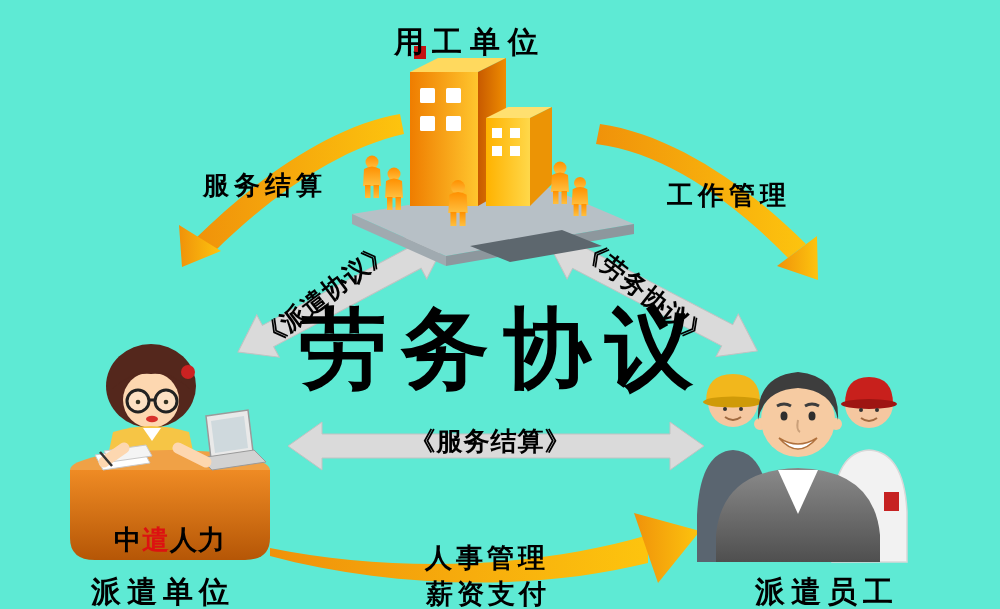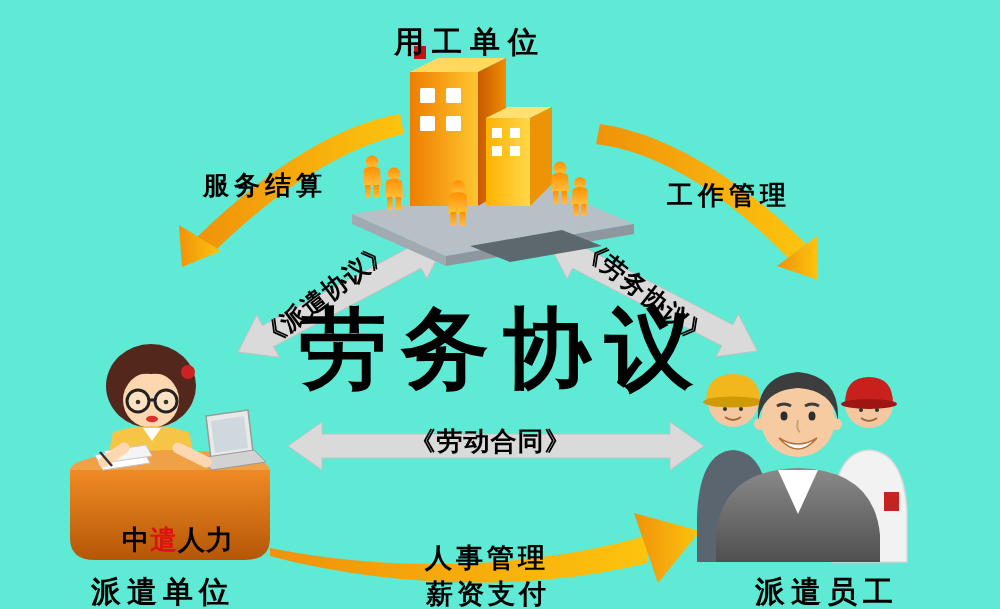--- a/index.html
+++ b/index.html
@@ -15,21 +15,21 @@
   .lbl-employer      {left:370px;top:22px;width:200px;font-size:30px;letter-spacing:8px;}
   .lbl-service       {left:190px;top:168px;width:150px;font-size:26px;letter-spacing:5px;}
   .lbl-work          {left:654px;top:178px;width:150px;font-size:26px;letter-spacing:5px;}
   .lbl-dispatch-agr  {left:235px;top:278px;width:180px;font-size:25px;letter-spacing:1px;
                       transform:rotate(-37deg);transform-origin:center;}
   .lbl-laborsvc-agr  {left:555px;top:276px;width:180px;font-size:25px;letter-spacing:1px;
                       transform:rotate(38deg);transform-origin:center;}
   .lbl-center-title  {left:288px;top:306px;width:430px;font-size:88px;letter-spacing:14px;
                       font-weight:900;line-height:1.0;}
   .lbl-labor-contract{left:398px;top:424px;width:185px;font-size:26px;letter-spacing:1px;}
-  .lbl-brand         {left:108px;top:522px;width:140px;font-size:27px;letter-spacing:1px;}
+  .lbl-brand         {left:100px;top:522px;width:140px;font-size:27px;letter-spacing:1px;}
   .lbl-dispatch-unit {left:83px;top:572px;width:160px;font-size:30px;letter-spacing:6px;}
   .lbl-staff         {left:747px;top:572px;width:160px;font-size:30px;letter-spacing:6px;}
   .lbl-hr            {left:407px;top:540px;width:160px;font-size:27px;letter-spacing:4px;}
   .lbl-payroll       {left:408px;top:576px;width:160px;font-size:27px;letter-spacing:4px;}
   .brand-red{color:#dd1111;}
 </style>
 </head>
 <body>
 
 <div class="stage">
@@ -197,21 +197,21 @@
   <div class="label lbl-service">服务结算</div>
 
   <div class="label lbl-work">工作管理</div>
 
   <div class="label lbl-dispatch-agr">《派遣协议》</div>
 
   <div class="label lbl-laborsvc-agr">《劳务协议》</div>
 
   <div class="label lbl-center-title">劳务协议</div>
 
-  <div class="label lbl-labor-contract">《劳动合同》</div>
+  <div class="label lbl-labor-contract">《服务结算》</div>
 
   <div class="label lbl-brand">
     <span>中</span><span class="brand-red">遣</span><span>人力</span>
   </div>
 
   <div class="label lbl-dispatch-unit">派遣单位</div>
 
   <div class="label lbl-staff">派遣员工</div>
 
   <div class="label lbl-hr">人事管理</div>

